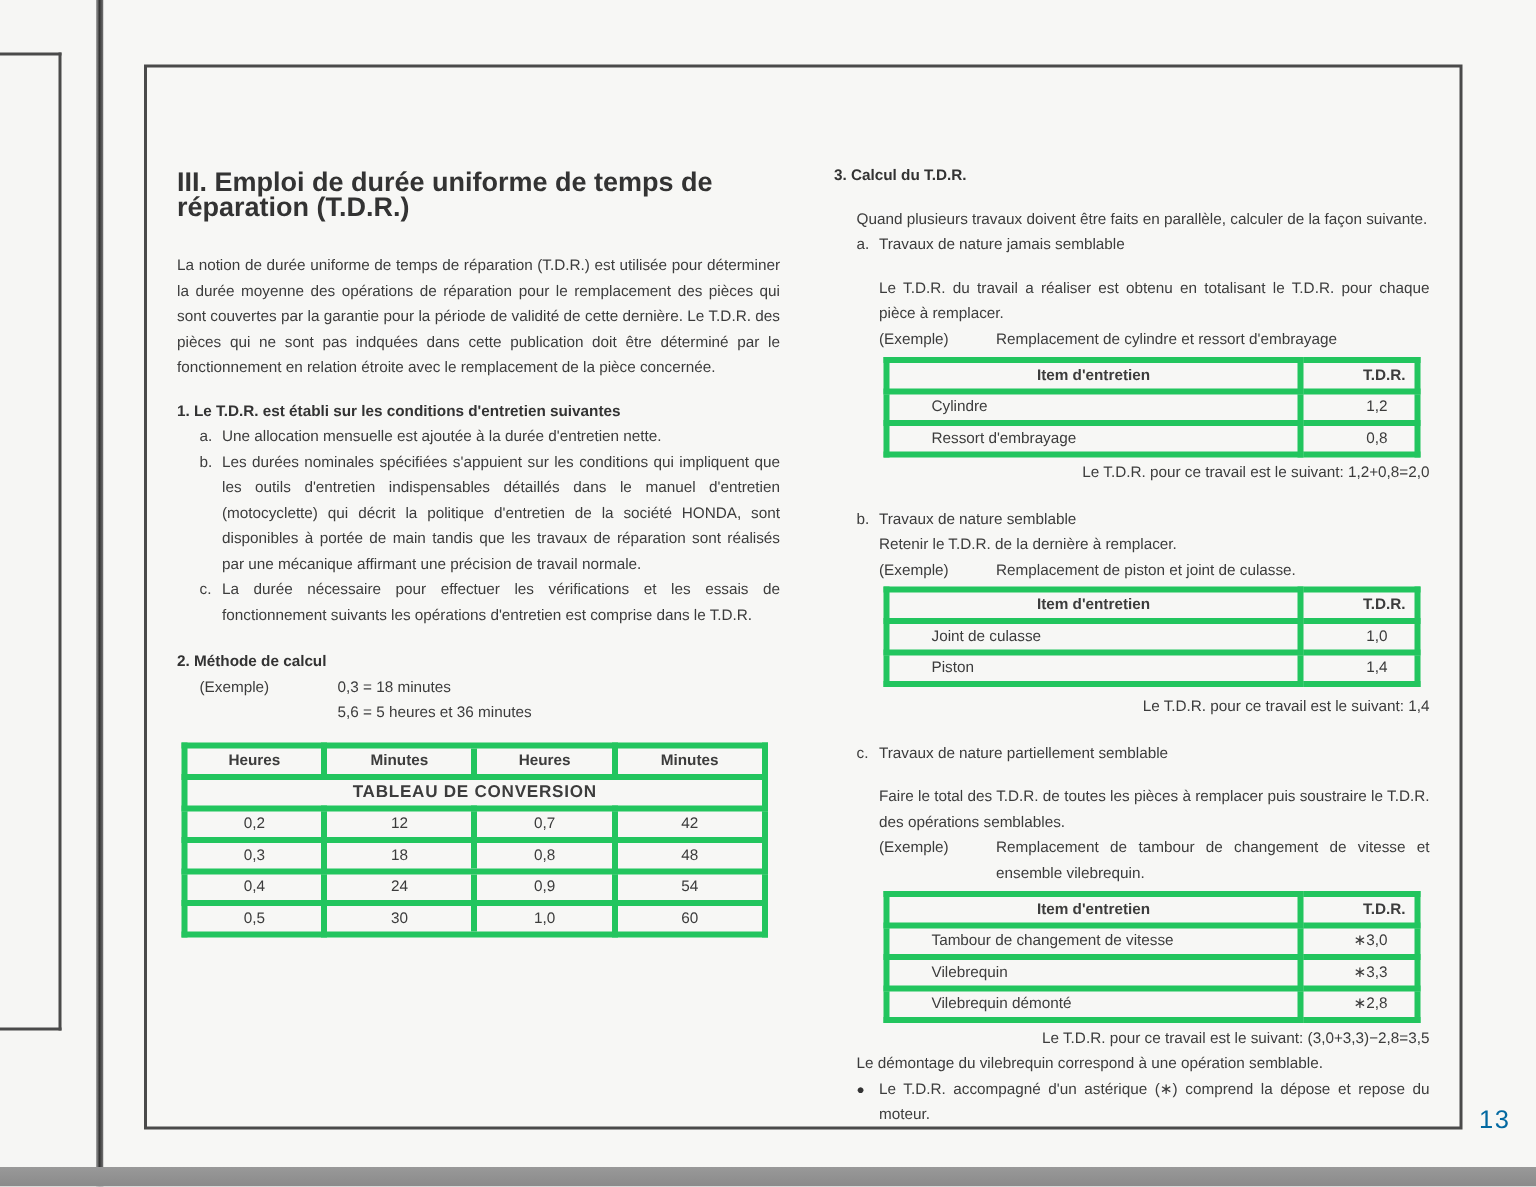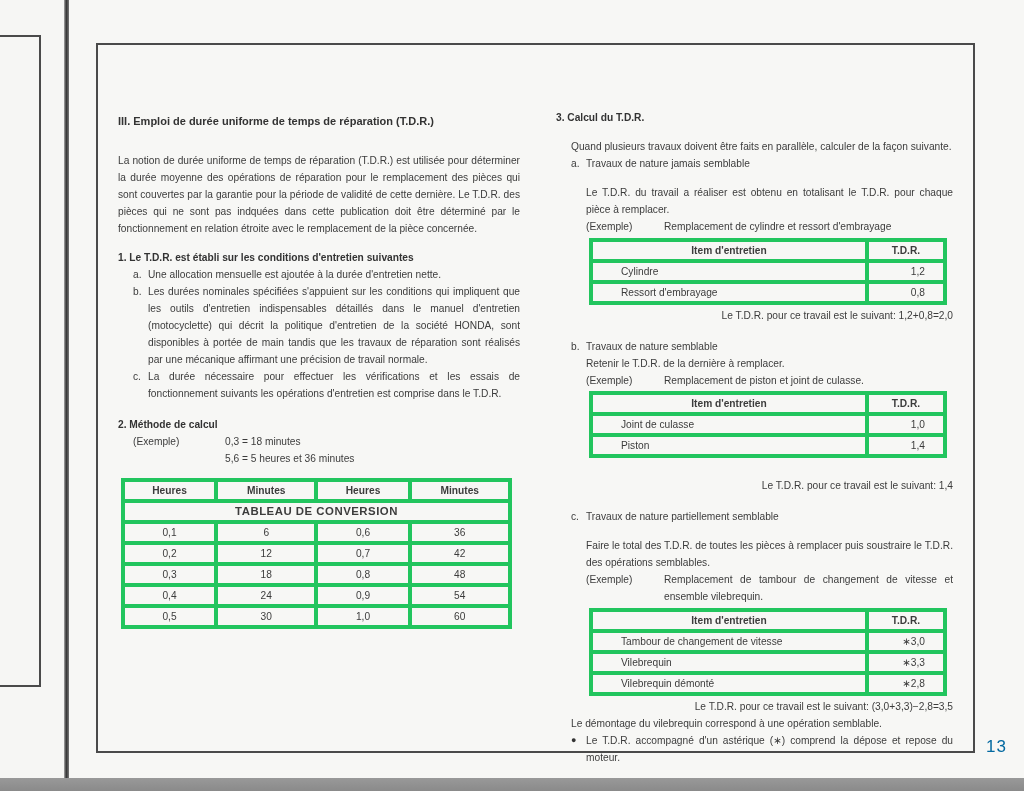--- a/index.html
+++ b/index.html
@@ -14,21 +14,21 @@
   .right-page { position: absolute; left: 69px; top: 0; width: 955px; height: 778px; background: #f7f7f5; }
   .bottom-shadow { position: absolute; left: 0; top: 778px; width: 1024px; height: 13px;
                    background: linear-gradient(to bottom, #999, #8a8a8a); }
   .frame { position: absolute; left: 96px; top: 43px; width: 879px; height: 710px; border: 2px solid #4a4a4a; }
   .page-number { position: absolute; left: 986px; top: 737px; font-size: 17px; color: #0369a1; letter-spacing: 1px; }
 
   .col { position: absolute; font-size: 10.2px; line-height: 17px; color: #3c3c3c; }
   .col-left { left: 118px; top: 113px; width: 402px; }
   .col-right { left: 556px; top: 109px; width: 397px; }
 
-  .sec-title { font-weight: bold; font-size: 11px; color: #333; margin-bottom: 22px; }
+  .sec-title { font-weight: bold; font-size: 18px; color: #333; margin-bottom: 22px; }
   .sub-title { font-weight: bold; color: #333; }
   p.just { text-align: justify; text-align-last: left; margin-top: 12px; }
   .indent1 { padding-left: 15px; }
   .item { display: flex; }
   .item .lbl { width: 15px; flex: none; }
   .item .txt { flex: 1; text-align: justify; }
   .gap { height: 10px; }
   .ex-row { display: flex; }
   .ex-row .ex-lbl { width: 92px; flex: none; }
 
@@ -36,21 +36,21 @@
   td, th { border: 4px solid #22c55e; height: 16px; padding: 0 6px; font-weight: normal; }
   th { font-weight: bold; }
 
   .conv { width: 391px; margin-top: 11px; margin-left: 3px; border: 1.5px solid #444; }
   .conv .title { font-weight: bold; font-size: 11.4px; letter-spacing: 0.5px; text-align: center; height: 17px; }
   .conv td { text-align: center; height: 16px; }
   .conv .dbl { border-right: 3px double #555; }
 
   .tdr { width: 358px; margin-left: 33px; border: 1.5px solid #444; }
   .tdr th.item-h { text-align: center; }
-  .tdr th.val-h { width: 78px; text-align: center; }
+  .tdr th.val-h { width: 78px; text-align: right; }
   .tdr td.name { padding-left: 28px; }
   .tdr td.val { text-align: right; padding-right: 18px; }
   .result { text-align: right; }
   .bullet { color: #333; }
 </style>
 </head>
 <body>
 
 <div class="left-page">
   <div class="left-page-frame"></div>
@@ -104,26 +104,20 @@
         <tr>
       <th>Heures</th>
       <th class="dbl">Minutes</th>
       <th>Heures</th>
       <th>Minutes</th>
     </tr>
     <tr>
       <td colspan="4" class="title">TABLEAU DE CONVERSION</td>
     </tr>
     <tr>
-      <td>0,1</td>
-      <td class="dbl">6</td>
-      <td>0,6</td>
-      <td>36</td>
-    </tr>
-    <tr>
       <td>0,2</td>
       <td class="dbl">12</td>
       <td>0,7</td>
       <td>42</td>
     </tr>
     <tr>
       <td>0,3</td>
       <td class="dbl">18</td>
       <td>0,8</td>
       <td>48</td>
@@ -202,21 +196,21 @@
     <tr>
       <td class="name">Joint de culasse</td>
       <td class="val">1,0</td>
     </tr>
     <tr>
       <td class="name">Piston</td>
       <td class="val">1,4</td>
     </tr>
   </tbody>
     </table>
-  <div class="result" style="margin-top:19px">Le T.D.R. pour ce travail est le suivant:  1,4</div>
+  <div class="result" style="margin-top:5px">Le T.D.R. pour ce travail est le suivant:  1,4</div>
   <div class="gap" style="height:14px"></div>
 
   <div class="indent1">
     <div class="item">
       <span class="lbl">c.</span>
       <span class="txt">Travaux de nature partiellement semblable</span>
     </div>
     <div class="indent1">
       <p class="just">Faire le total des T.D.R. de toutes les pièces à remplacer puis soustraire le T.D.R. des opérations semblables.</p>
       <div class="ex-row">

